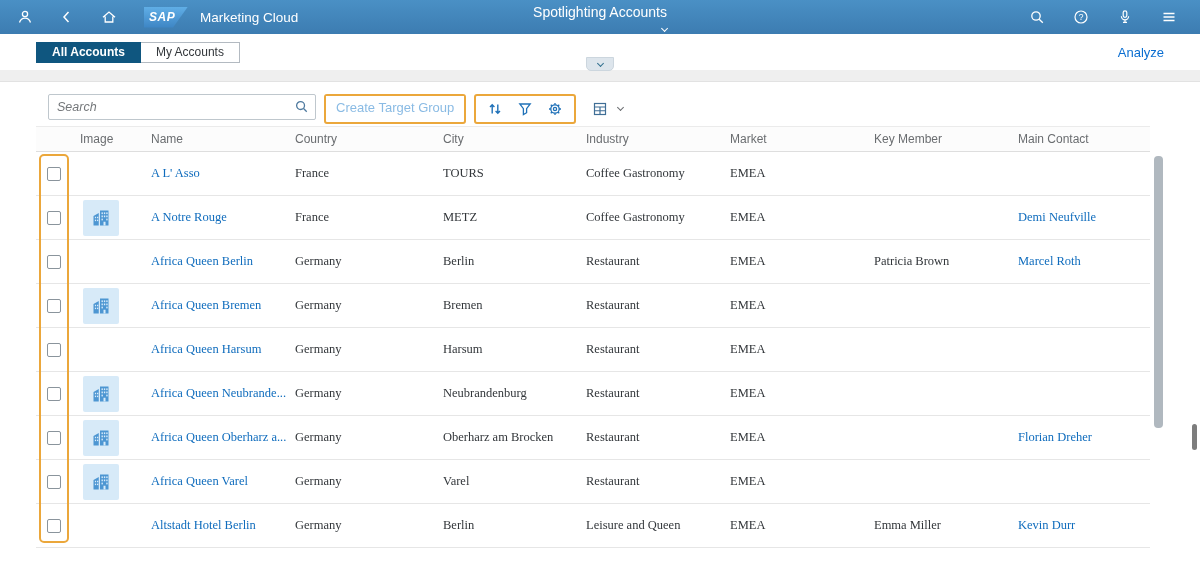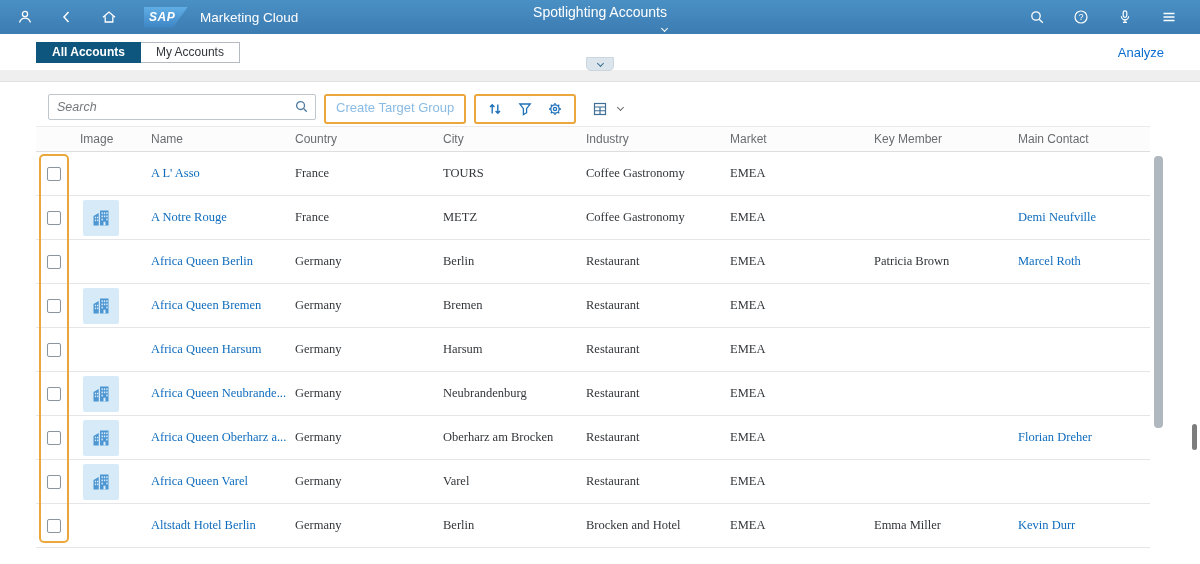--- a/index.html
+++ b/index.html
@@ -417,21 +417,21 @@
           <div class="cell c-contact"></div>
         </div>
         <div class="trow">
           <div class="cell c-select">
             <span class="cb"></span>
           </div>
           <div class="cell c-image"></div>
           <div class="cell c-name"><a class="link">Altstadt Hotel Berlin</a></div>
           <div class="cell c-country">Germany</div>
           <div class="cell c-city">Berlin</div>
-          <div class="cell c-industry">Brocken and Hotel</div>
+          <div class="cell c-industry">Leisure and Queen</div>
           <div class="cell c-market">EMEA</div>
           <div class="cell c-key">Emma Miller</div>
           <div class="cell c-contact"><a class="link">Kevin Durr</a></div>
         </div>
         <div class="col-annot"></div>
       </div>
     <div class="tbl-scrollbar"></div>
   </div>
 
 </div>

